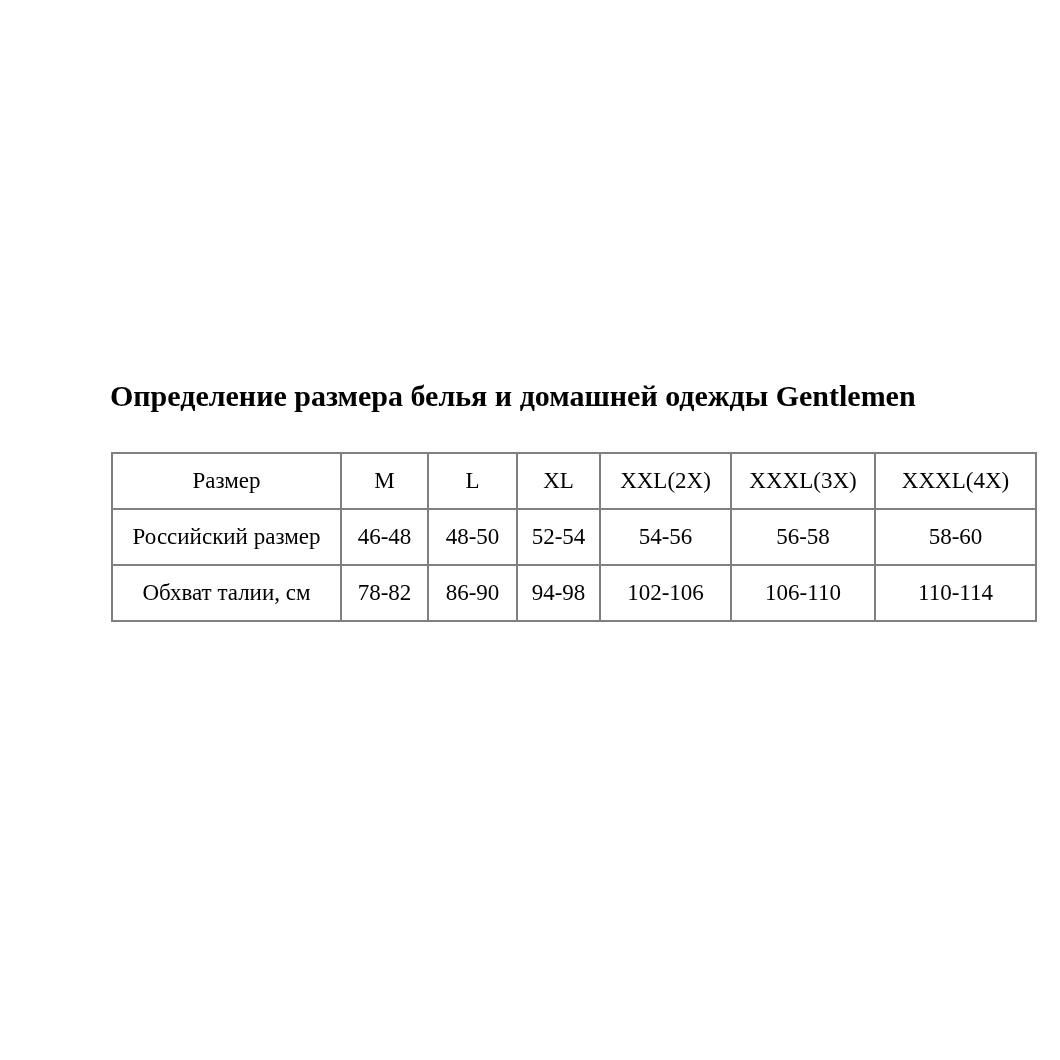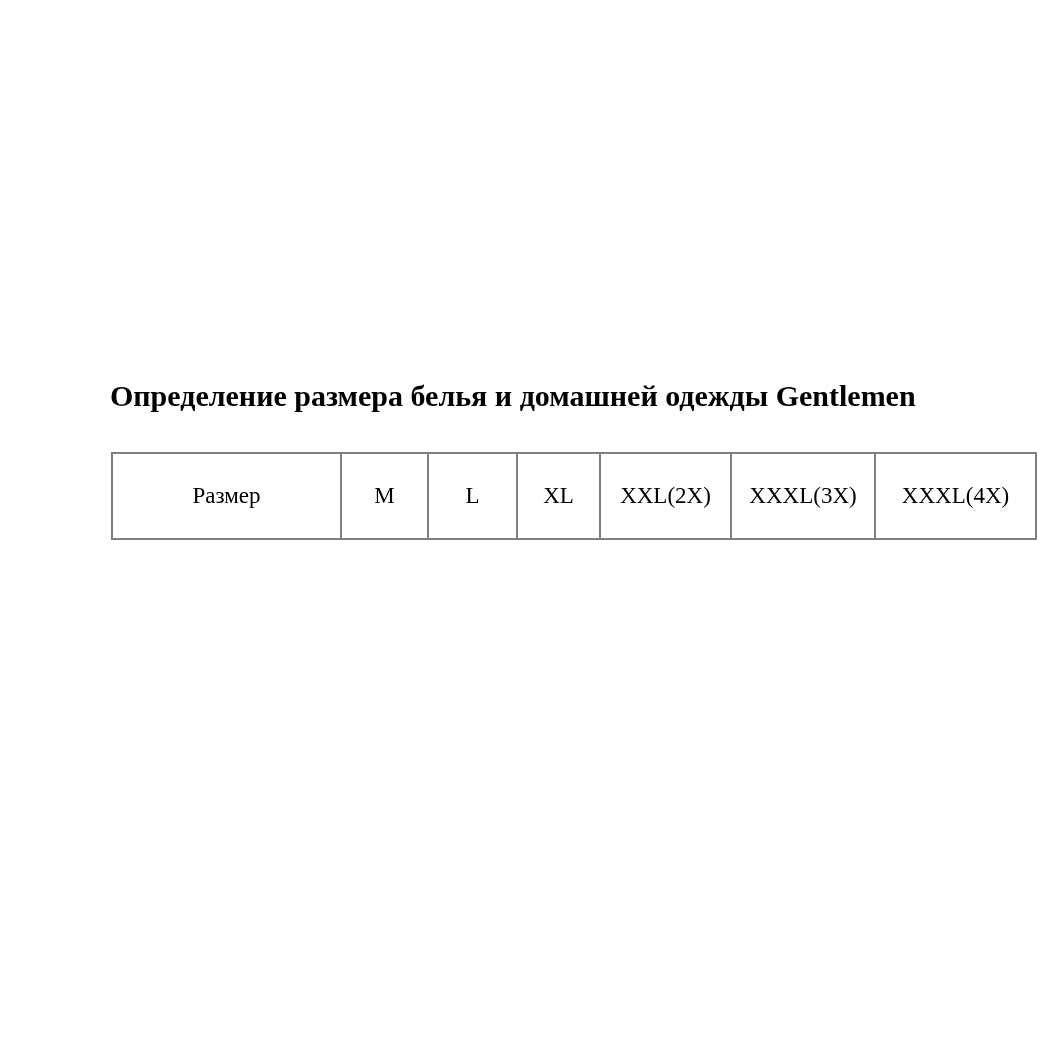--- a/index.html
+++ b/index.html
@@ -35,21 +35,21 @@
     table-layout: fixed;
     background: #ffffff;
   }
   table.size-table td {
     border: 2px solid #808080;
     text-align: center;
     vertical-align: middle;
     font-size: 23px;
     line-height: 28px;
     height: 54px;
-    padding: 15px 4px;
+    padding: 0 4px;
     color: #000000;
     overflow: hidden;
   }
   col.c-label  { width: 229px; }
   col.c-m      { width: 87px; }
   col.c-l      { width: 89px; }
   col.c-xl     { width: 83px; }
   col.c-xxl    { width: 131px; }
   col.c-xxxl   { width: 144px; }
   col.c-xxxxl  { width: 161px; }
@@ -74,16 +74,34 @@
     <tbody>
       <tr>
         <td>Размер</td>
         <td>M</td>
         <td>L</td>
         <td>XL</td>
         <td>XXL(2X)</td>
         <td>XXXL(3X)</td>
         <td>XXXL(4X)</td>
       </tr>
+      <tr>
+        <td>Российский размер</td>
+        <td>46-48</td>
+        <td>48-50</td>
+        <td>52-54</td>
+        <td>54-56</td>
+        <td>56-58</td>
+        <td>58-60</td>
+      </tr>
+      <tr>
+        <td>Обхват талии, см</td>
+        <td>78-82</td>
+        <td>86-90</td>
+        <td>94-98</td>
+        <td>102-106</td>
+        <td>106-110</td>
+        <td>110-114</td>
+      </tr>
     </tbody>
   </table>
 
 </div>
 
 </body></html>

